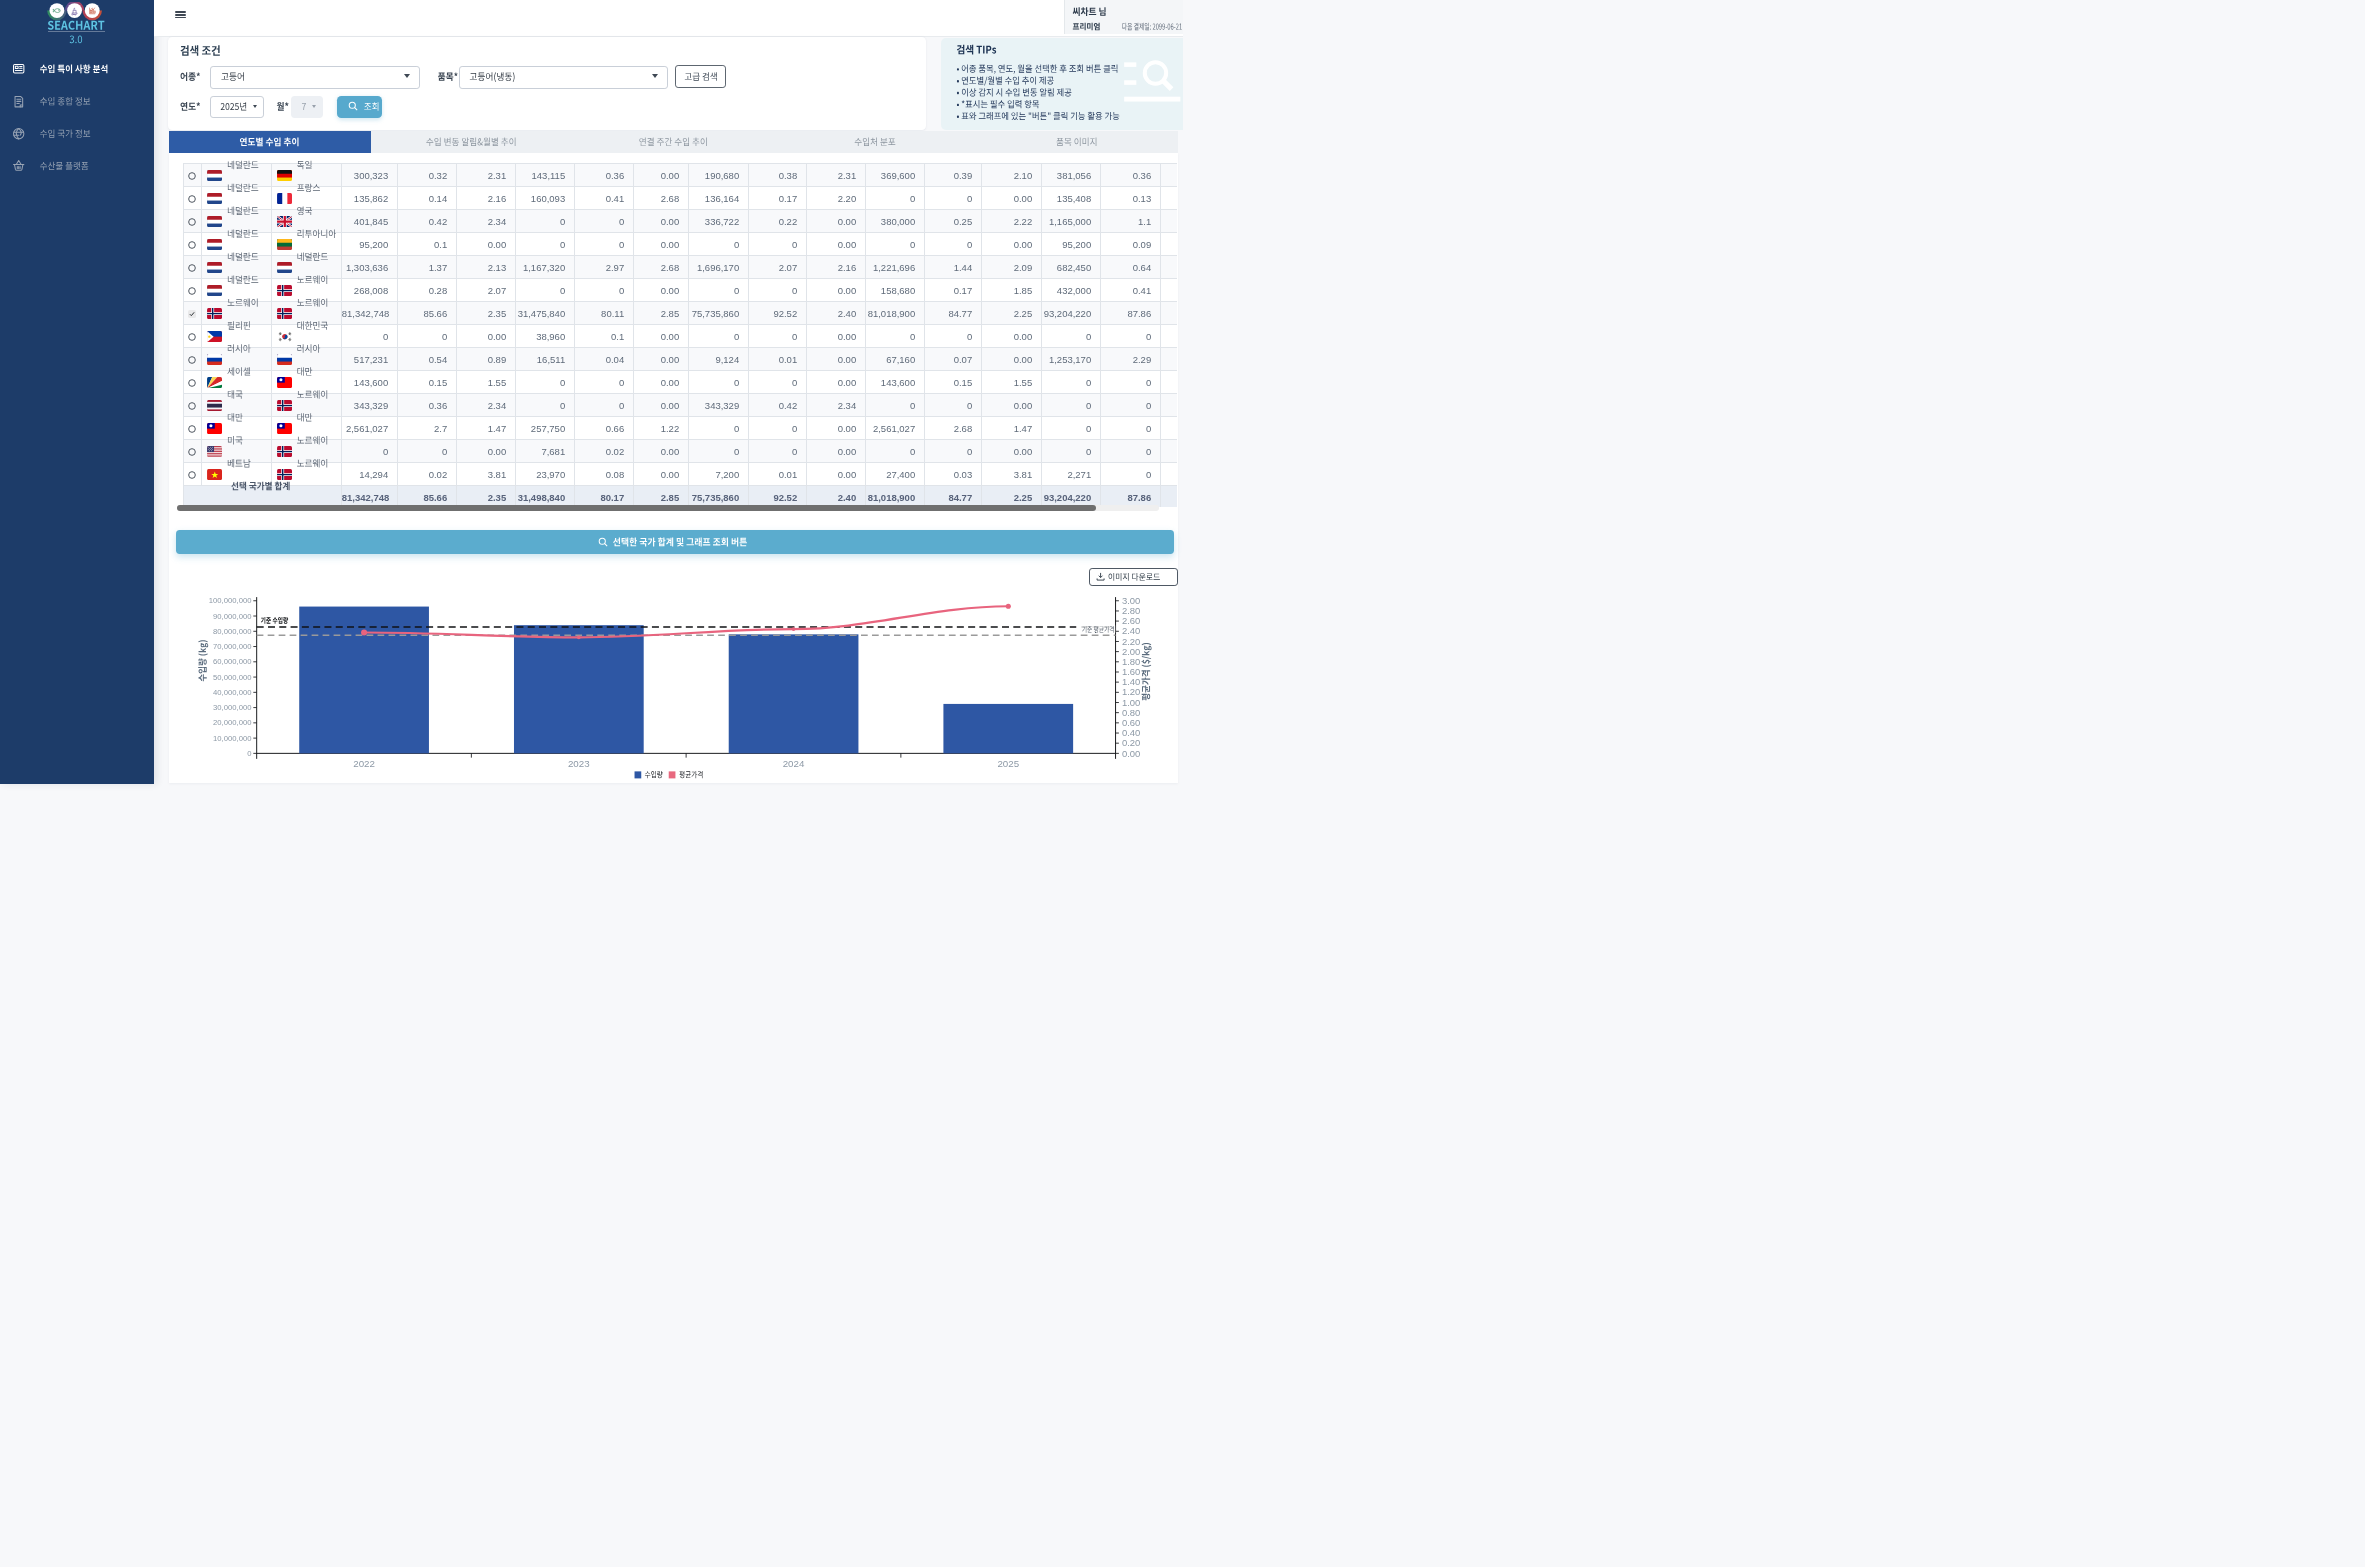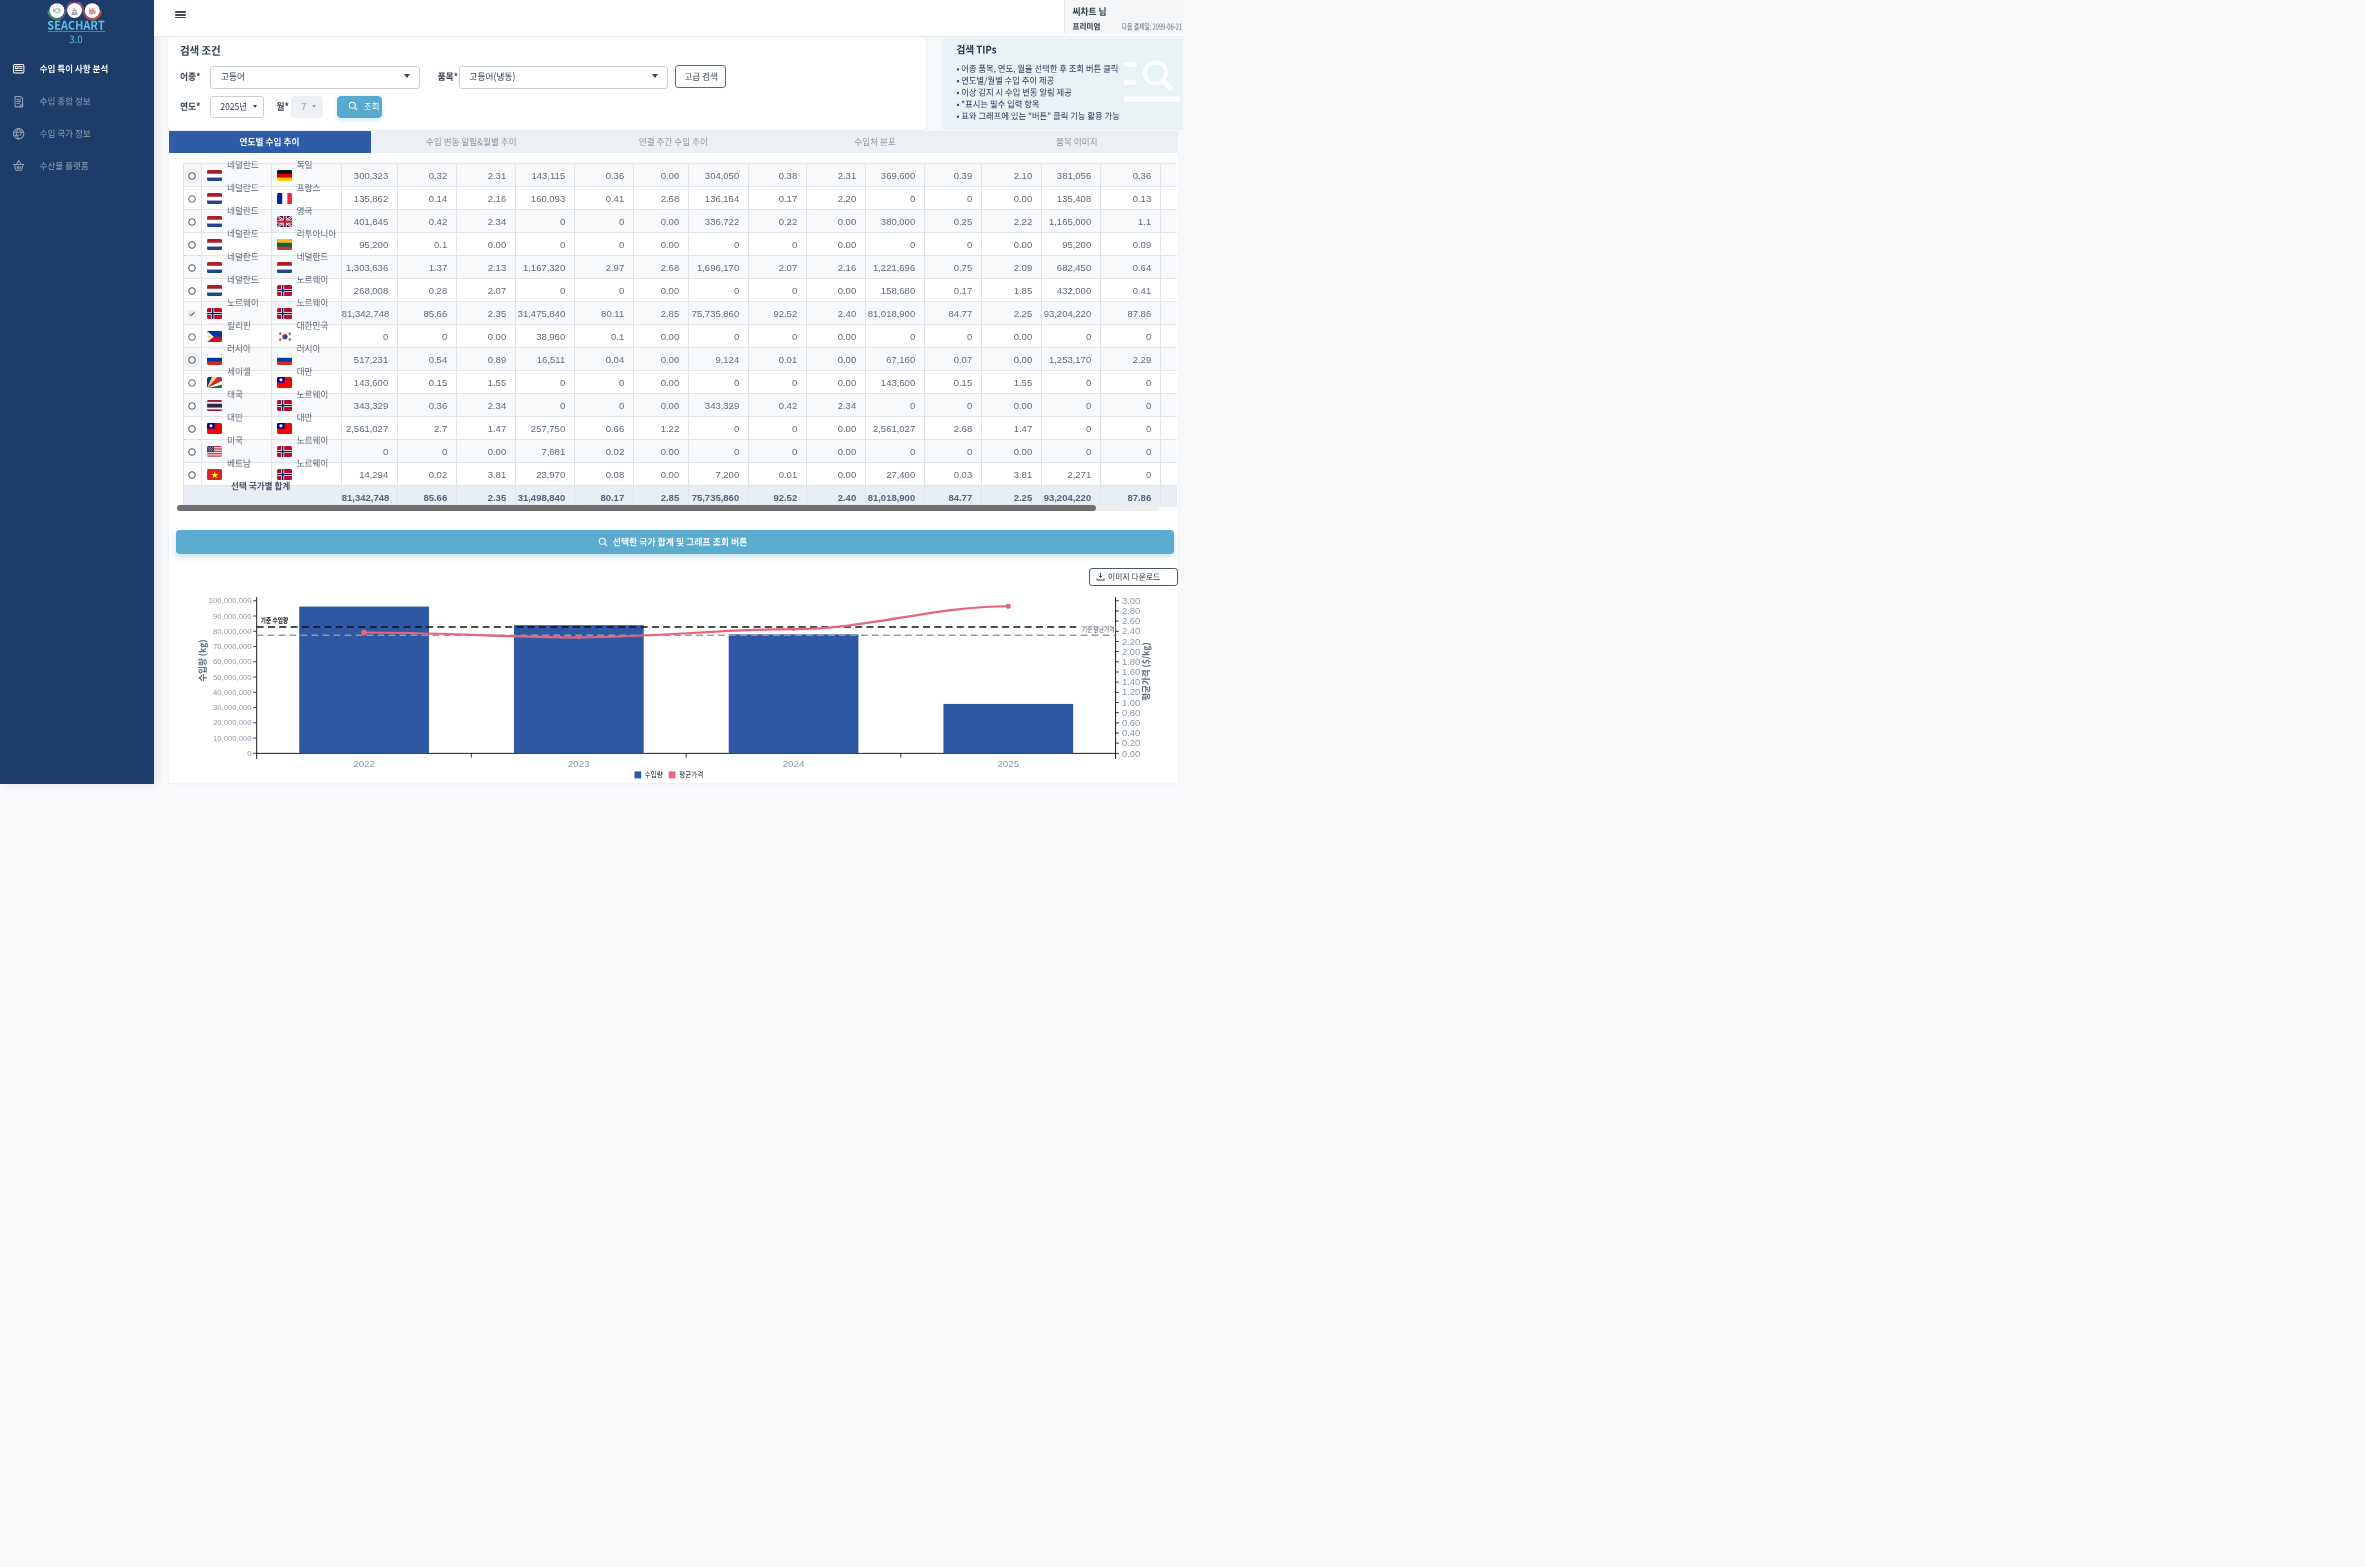--- a/index.html
+++ b/index.html
@@ -162,21 +162,21 @@
               <rect width="26" height="19" fill="#FFCE00"></rect>
               <rect width="26" height="12.7" fill="#D00"></rect>
               <rect width="26" height="6.3" fill="#111"></rect>
             </svg></td>
           <td class="num">300,323</td>
           <td class="num">0.32</td>
           <td class="num">2.31</td>
           <td class="num">143,115</td>
           <td class="num">0.36</td>
           <td class="num">0.00</td>
-          <td class="num">304,050</td>
+          <td class="num">190,680</td>
           <td class="num">0.38</td>
           <td class="num">2.31</td>
           <td class="num">369,600</td>
           <td class="num">0.39</td>
           <td class="num">2.10</td>
           <td class="num">381,056</td>
           <td class="num">0.36</td>
           <td></td>
         </tr>
         <tr class="even">
@@ -288,21 +288,21 @@
           <td class="num">1,303,636</td>
           <td class="num">1.37</td>
           <td class="num">2.13</td>
           <td class="num">1,167,320</td>
           <td class="num">2.97</td>
           <td class="num">2.68</td>
           <td class="num">1,696,170</td>
           <td class="num">2.07</td>
           <td class="num">2.16</td>
           <td class="num">1,221,696</td>
-          <td class="num">0.75</td>
+          <td class="num">1.44</td>
           <td class="num">2.09</td>
           <td class="num">682,450</td>
           <td class="num">0.64</td>
           <td></td>
         </tr>
         <tr class="even">
           <td style="text-align:center"><svg width="8" height="8" viewBox="0 0 13 13" style="vertical-align:middle">
               <circle cx="6.5" cy="6.5" r="5.4" fill="none" stroke="#4d555e" stroke-width="1.6"></circle>
             </svg></td>
           <td class="cc"><svg width="15.6" height="11.3" viewBox="0 0 26 19" style="vertical-align:middle;border-radius:1.5px">

